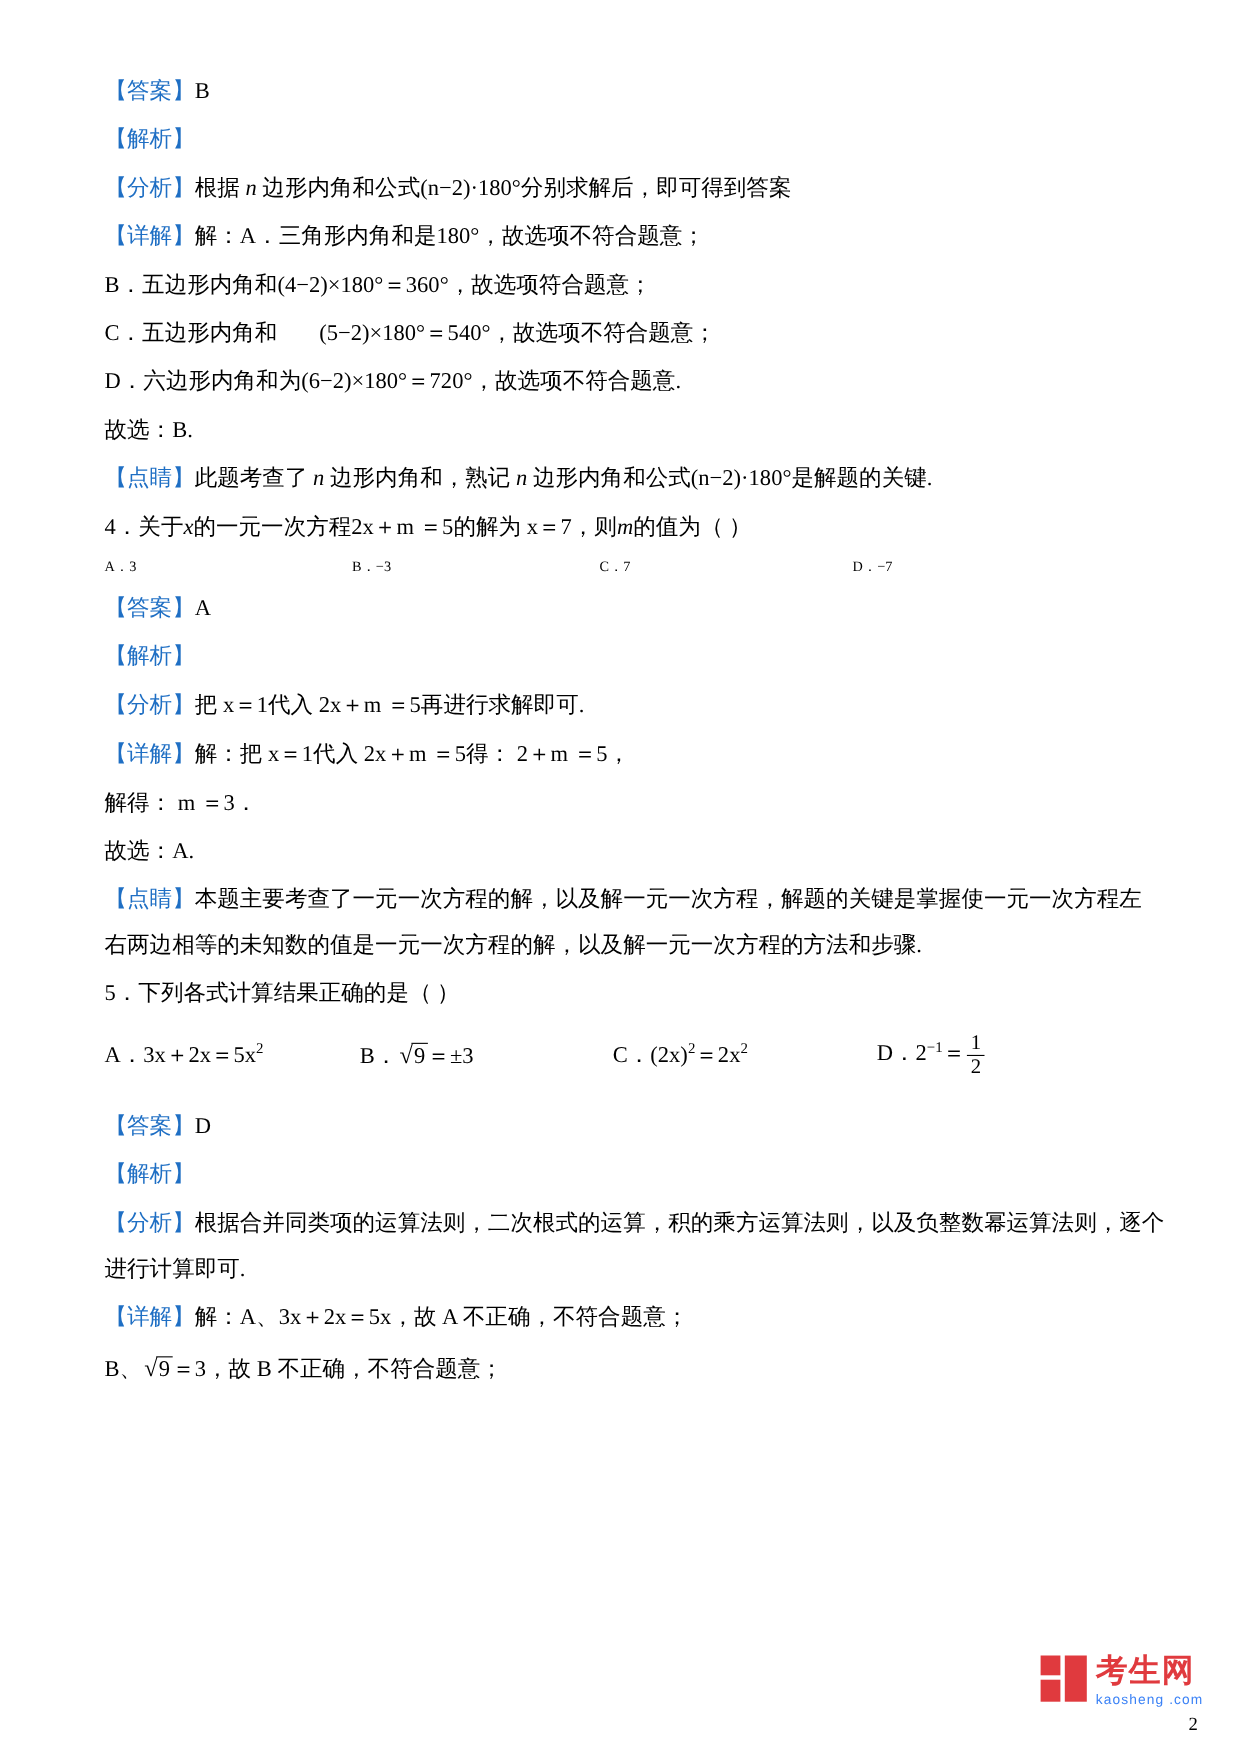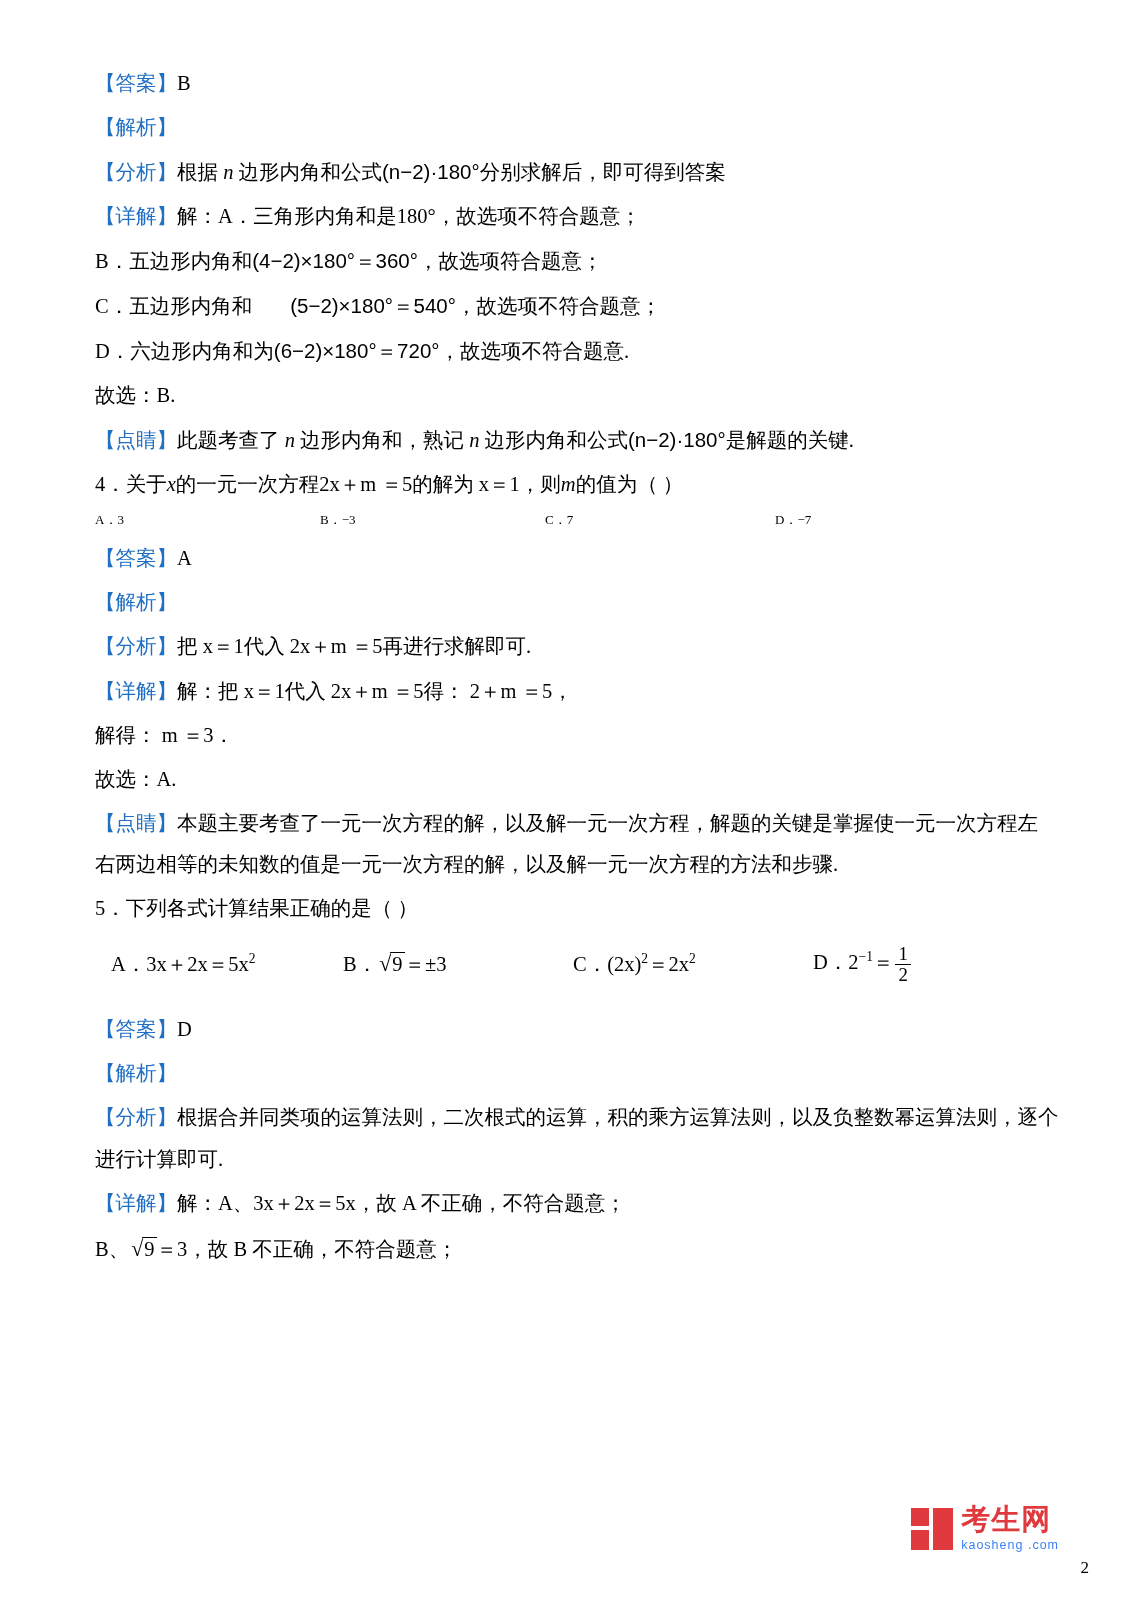--- a/index.html
+++ b/index.html
@@ -28,21 +28,21 @@
     margin: 0 0 17px 0;
     white-space: nowrap;
   }
   .tag {
     color: #1f6fc4;
   }
   .ital {
     font-style: italic;
   }
   .mono-math {
-    font-family: Liberation Sans, sans-serif;
+    font-family: Liberation Serif, serif;
     text-align: center;
   }
   
   .sp-sm { margin-bottom: 14px; }
   .sp-lg { margin-bottom: 22px; }
 
   
   .opts {
     display: flex;
     font-size: 13px;
@@ -53,21 +53,21 @@
     white-space: nowrap;
   }
   .o1 { width: 225px; }
   .o2 { width: 225px; }
   .o3 { width: 230px; }
   .o4 { width: 200px; }
 
   .opts-b {
     display: flex;
     font-size: 20.5px;
-    margin: 0 0 16px 16px;
+    margin: 0 0 16px 0;
     line-height: 1.3;
     align-items: center;
   }
   .opts-b .ob1 { width: 232px; }
   .opts-b .ob2 { width: 230px; }
   .opts-b .ob3 { width: 240px; }
   .opts-b .ob4 { width: 200px; }
 
   
   .sqrt {
@@ -99,24 +99,24 @@
   .pagenum {
     position: absolute;
     right: 42px;
     bottom: 22px;
     font-size: 17px;
     color: #000;
   }
   
   .watermark {
     position: absolute;
-    right: 72px;
+    right: 37px;
     bottom: 48px;
     display: flex;
-    align-items: center;
+    align-items: flex-start;
     gap: 8px;
   }
   .wm-mark {
     width: 42px; height: 42px;
     position: relative;
   }
   .wm-mark i {
     position: absolute;
     background: #e03a3e;
     display: block;
@@ -178,21 +178,21 @@
     <span>D．六边形内角和为</span><span class="mono-math">(6−2)×180°＝720°</span><span>，故选项不符合题意.</span>
   </p>
 
   <p class="line">故选：B.</p>
 
   <p class="line">
     <span class="tag">【点睛】</span><span>此题考查了</span><span class="ital"> n </span><span>边形内角和，熟记</span><span class="ital"> n </span><span>边形内角和公式</span><span class="mono-math">(n−2)·180°</span><span>是解题的关键.</span>
   </p>
 
   <p class="line sp-sm">
-    <span>4．</span><span>关于</span><span class="ital">x</span><span>的一元一次方程2x＋m ＝5的解为 x＝1，则</span><span class="ital">m</span><span>的值为（      ）</span>
+    <span>4．</span><span>关于</span><span class="ital">x</span><span>的一元一次方程2x＋m ＝5的解为 x＝7，则</span><span class="ital">m</span><span>的值为（      ）</span>
   </p>
 
   <div class="opts">
     <span class="o o1">A．3</span>
     <span class="o o2">B．−3</span>
     <span class="o o3">C．7</span>
     <span class="o o4">D．−7</span>
   </div>
 
   <p class="line">

